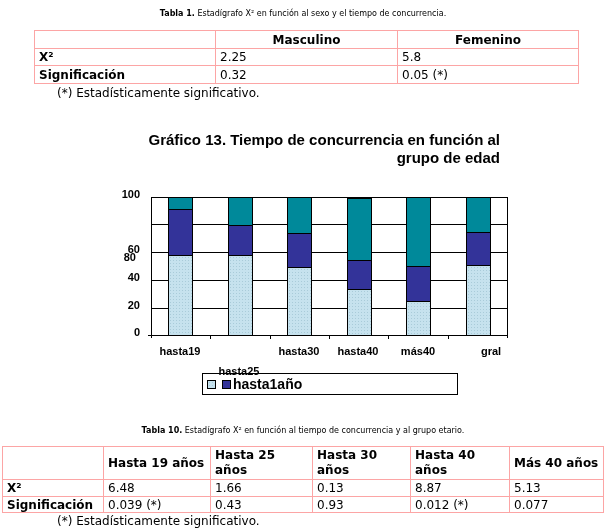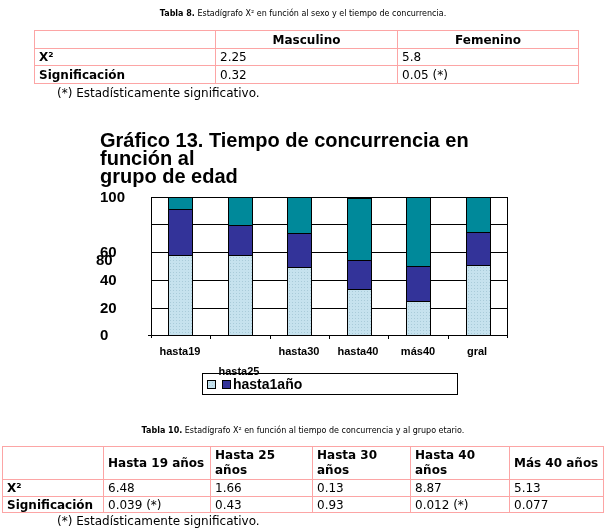--- a/index.html
+++ b/index.html
@@ -3,33 +3,33 @@
 <meta charset="utf-8">
 <style>
   body { margin:0; background:#fff; width:606px; height:532px; position:relative; overflow:hidden; font-family:"DejaVu Sans", sans-serif; color:#000; }
   .abs { position:absolute; }
   .caption { font-size:8px; white-space:nowrap; }
   .caption b { font-weight:bold; }
   table.t { position:absolute; border-collapse:collapse; font-size:12px; }
   table.t td { border:1px solid #fca5a5; padding:0 4px; vertical-align:middle; }
   .hd { font-weight:bold; }
   .note { font-size:12px; white-space:nowrap; }
-  .ctitle { font-family:"Liberation Sans", sans-serif; font-weight:bold; font-size:20px; text-align:left; line-height:18px; }
-  .ytick { font-family:"Liberation Sans", sans-serif; font-weight:bold; font-size:15px; text-align:left; width:40px; }
+  .ctitle { font-family:"Liberation Sans", sans-serif; font-weight:bold; font-size:15px; text-align:right; line-height:18px; }
+  .ytick { font-family:"Liberation Sans", sans-serif; font-weight:bold; font-size:11px; text-align:right; width:40px; }
   .xtick { font-family:"Liberation Sans", sans-serif; font-weight:bold; font-size:11px; text-align:center; width:60px; }
   .grid { position:absolute; height:1px; background:#000; }
   .bar { position:absolute; border:1px solid #000; box-sizing:border-box; }
   .light { background-color:#c6e2ee; background-image:radial-gradient(#a9cbd9 0.6px, transparent 0.8px); background-size:3px 3px; }
   .legend { border:1px solid #000; font-family:"Liberation Sans", sans-serif; font-weight:bold; font-size:14px; display:flex; align-items:center; gap:4px; padding:0 4px; box-sizing:border-box; }
   .sw { display:inline-block; width:9px; height:9px; border:1px solid #000; box-sizing:border-box; margin-right:2px; }
 </style>
 </head>
 <body>
 
-<div class="abs caption" style="left:0;width:606px;text-align:center;top:9px;"><b>Tabla 8.</b><span> Estadígrafo X² en función al sexo y el tiempo de concurrencia.</span></div>
+<div class="abs caption" style="left:0;width:606px;text-align:center;top:9px;"><b>Tabla 1.</b><span> Estadígrafo X² en función al sexo y el tiempo de concurrencia.</span></div>
 
 <table class="t" style="left:34px;top:30px;width:545px;">
   <tbody>
       <tr style="height:18px;">
     <td style="width:172px;"></td>
     <td class="hd" style="width:173px;text-align:center;">Masculino</td>
     <td class="hd" style="text-align:center;">Femenino</td>
   </tr>
   <tr style="height:17px;">
     <td class="hd">X²</td>
@@ -93,21 +93,21 @@
       <div class="bar light" style="left: 465.75px; top: 264.62px; width: 25px; height: 71.38px;"></div>
       <div class="bar" style="background: rgb(51, 51, 153); left: 465.75px; top: 231.5px; width: 25px; height: 34.12px;"></div>
       <div class="bar" style="background: rgb(0, 137, 154); left: 465.75px; top: 197px; width: 25px; height: 35.5px;"></div>
     </div>
 
   <div class="abs xtick" style="left:150px;top:345px;">hasta19</div>
   <div class="abs xtick" style="left:209px;top:365px;">hasta25</div>
   <div class="abs xtick" style="left:269px;top:345px;">hasta30</div>
   <div class="abs xtick" style="left:328px;top:345px;">hasta40</div>
   <div class="abs xtick" style="left:388px;top:345px;">más40</div>
-  <div class="abs xtick" style="left:447px;top:345px;">gral</div>
+  <div class="abs xtick" style="left:461px;top:345px;">gral</div>
 
   <div class="abs legend" style="left:202px;top:373px;width:256px;height:22px;">
     <span><span class="sw light"></span></span>
     <span><span class="sw" style="background:#333399;"></span><span>hasta1año</span></span>
   </div>
 </div>
 
 <div class="abs caption" style="left:0;width:606px;text-align:center;top:426px;"><b>Tabla 10.</b><span> Estadígrafo X² en función al tiempo de concurrencia y al grupo etario.</span></div>
 
 <table class="t" style="left:2px;top:446px;width:602px;">

